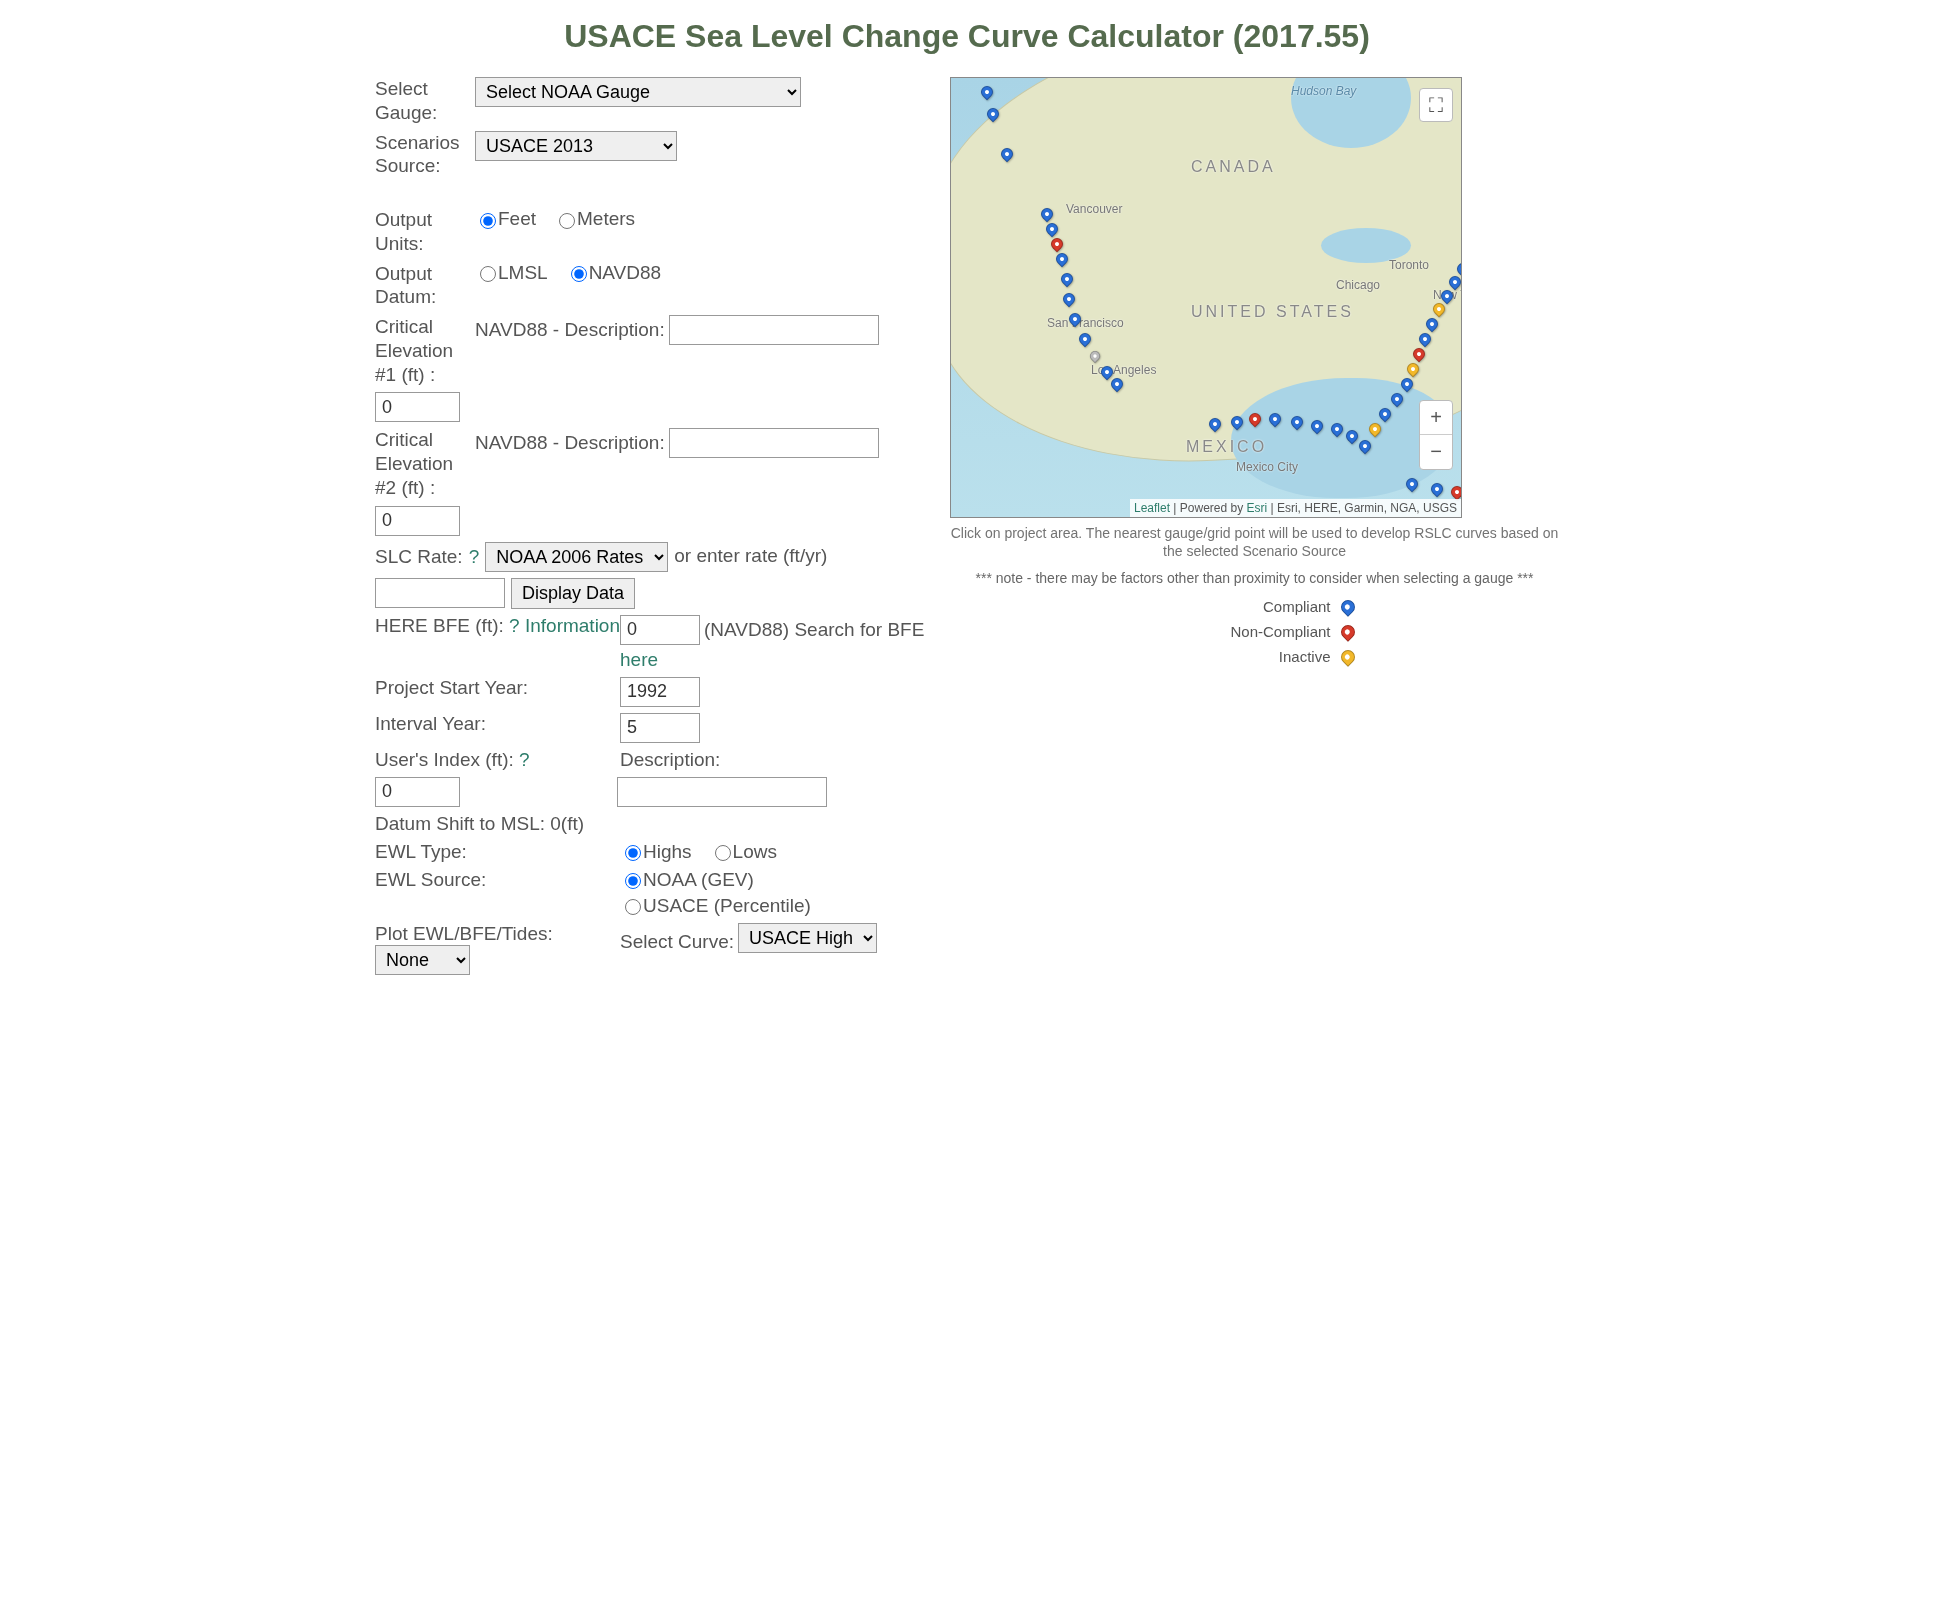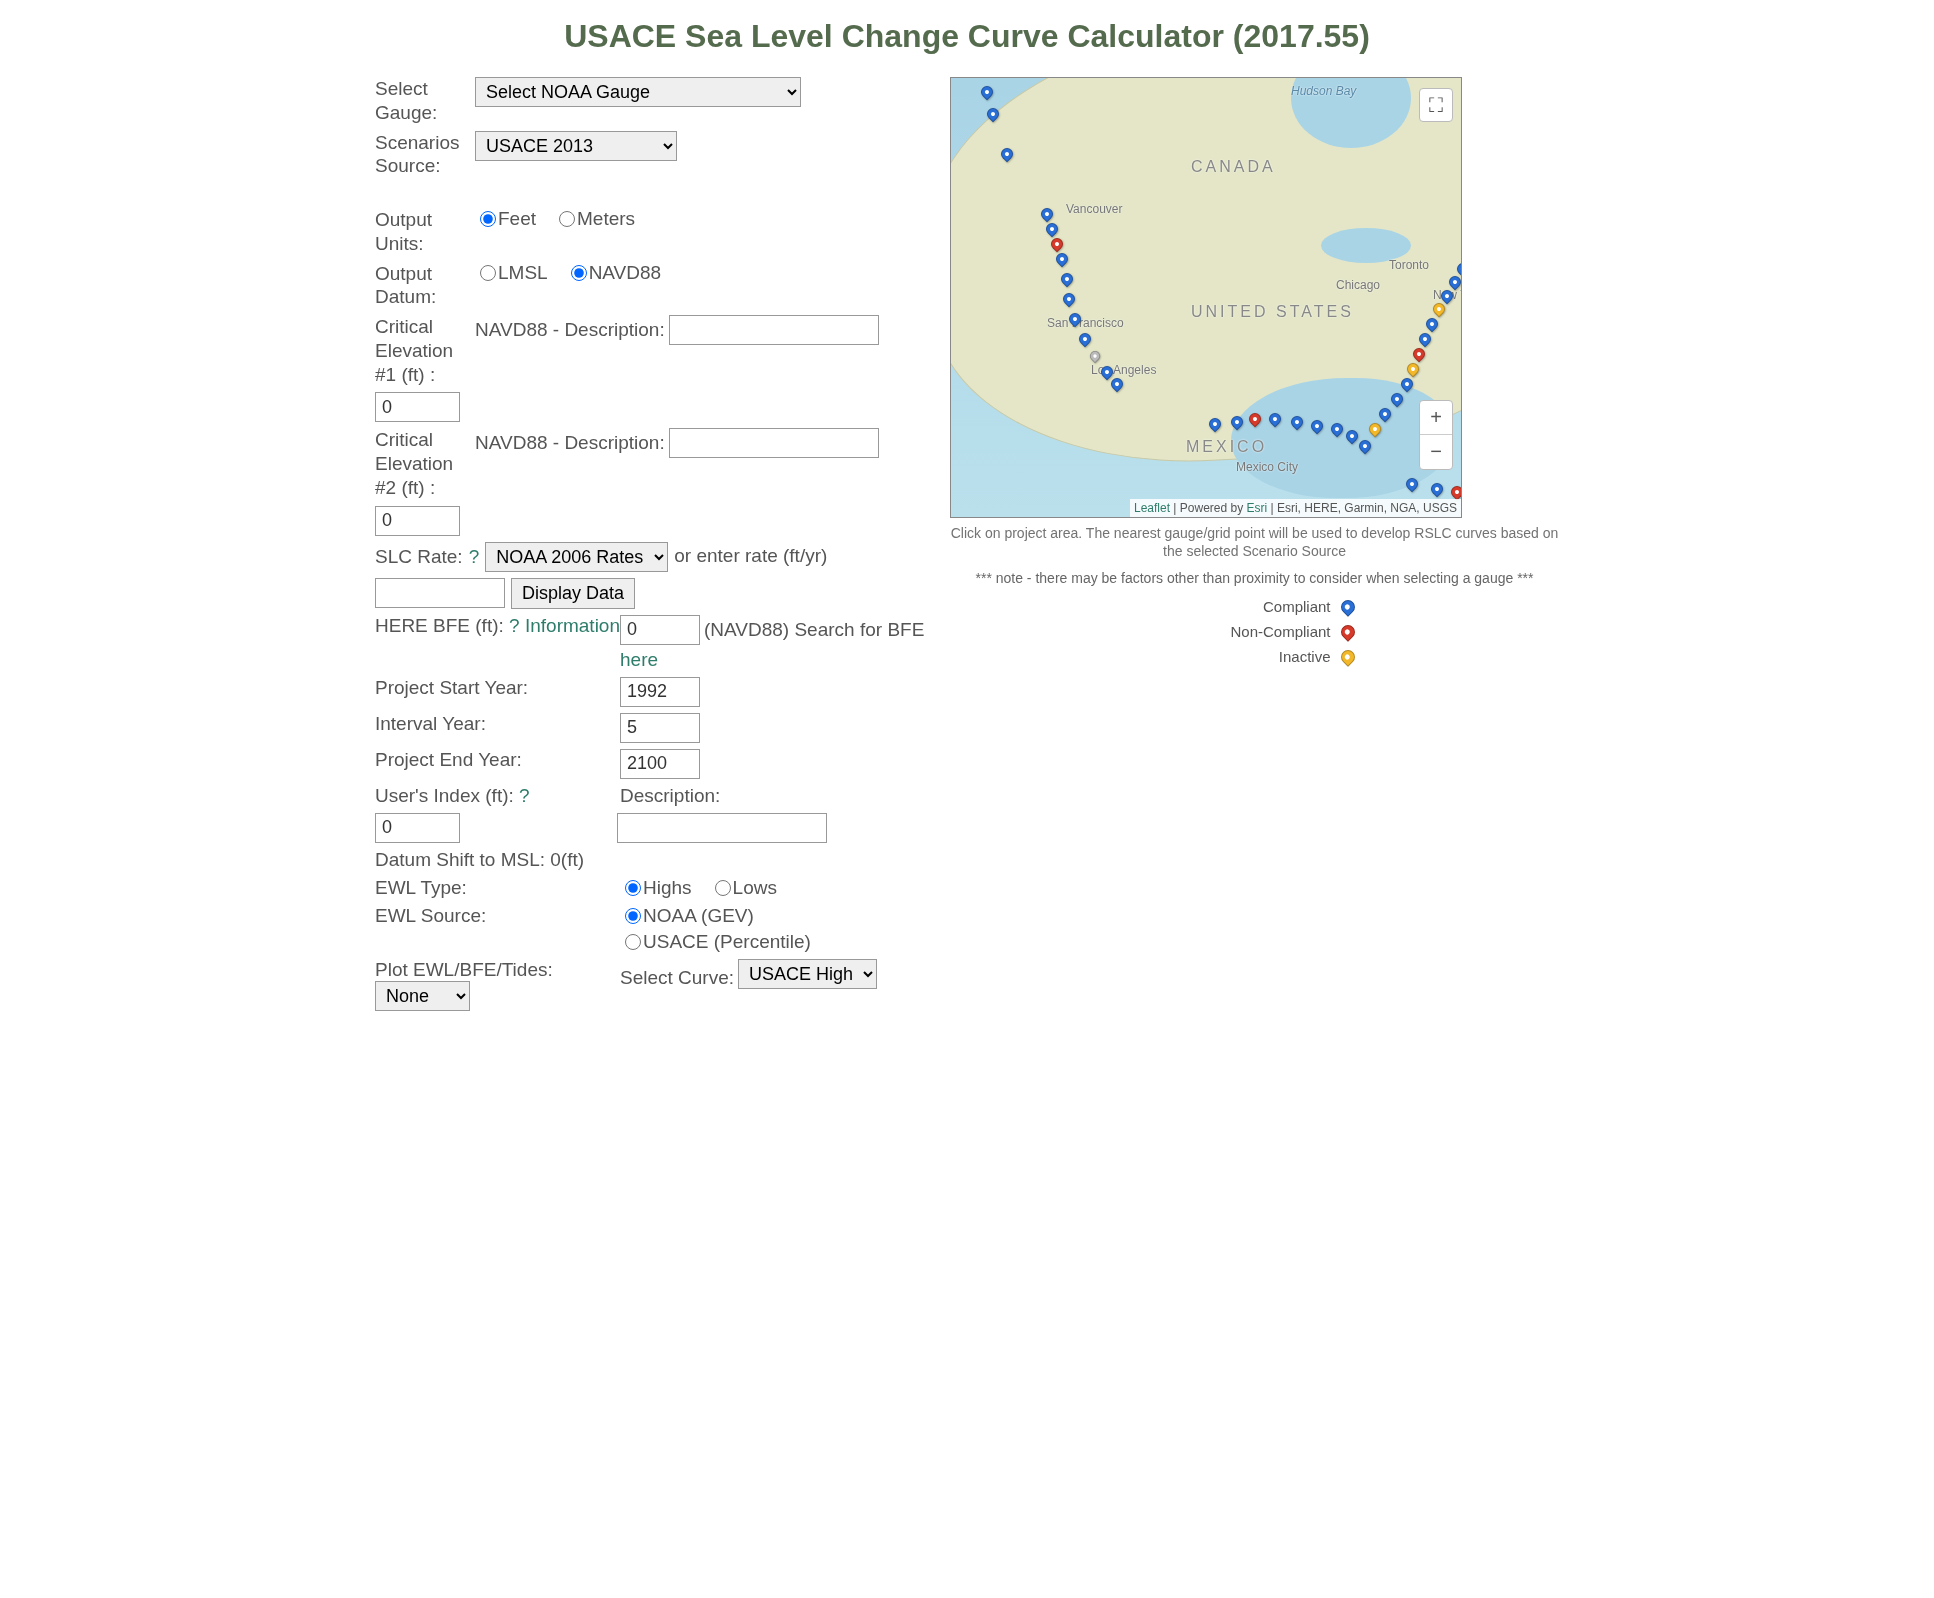--- a/index.html
+++ b/index.html
@@ -78,21 +78,21 @@
   button {
     border: 1px solid #999;
     background: #efefef;
     padding: 4px 10px;
     font-size: 18px;
     font-family: inherit;
     cursor: pointer;
   }
   .radio-wrap {
     display: inline-flex;
-    align-items: flex-start;
+    align-items: center;
     margin-right: 14px;
     color: #555;
   }
   input[type="radio"] {
     width: 16px;
     height: 16px;
     accent-color: #0066ff;
     margin-right: 2px;
     cursor: pointer;
   }
@@ -357,26 +357,20 @@
         </div>
       </div>
 
       <div class="form-row">
         <div style="flex:0 0 245px">Interval Year:</div>
         <div class="form-control-area">
           <input class="small2" type="text" value="5" style="">
         </div>
       </div>
 
-      <div class="form-row">
-        <div style="flex:0 0 245px">Project End Year:</div>
-        <div class="form-control-area">
-          <input class="small2" type="text" value="2100" style="">
-        </div>
-      </div>
 
       <div class="form-row">
         <div style="flex:0 0 245px">
           <span>User's Index (ft): </span><span class="help">?</span>
         </div>
         <div class="form-control-area">
           <span>Description:</span>
         </div>
       </div>
       <div class="subrow">

